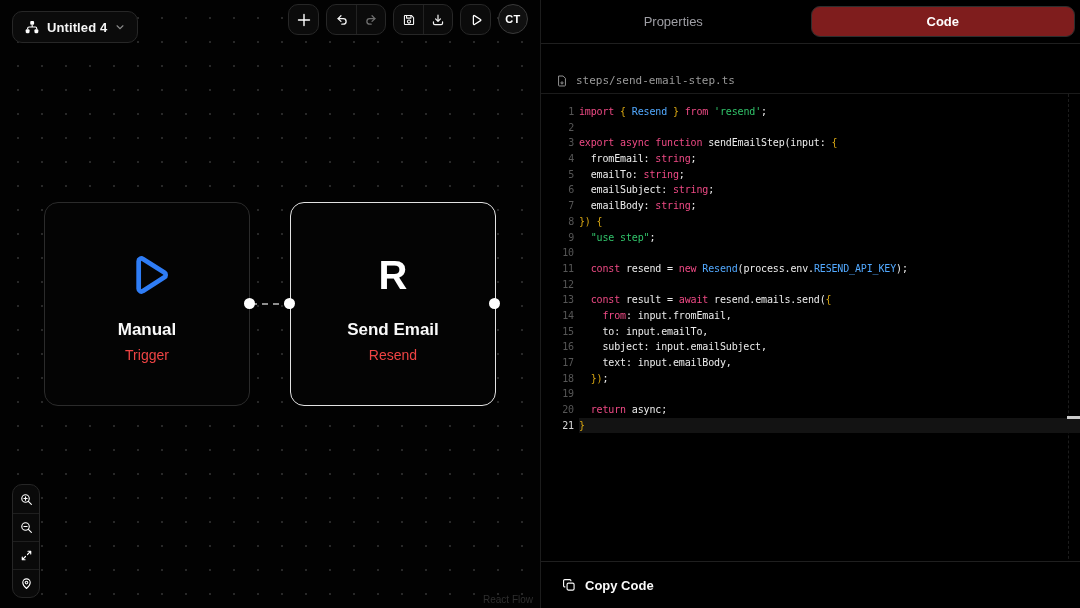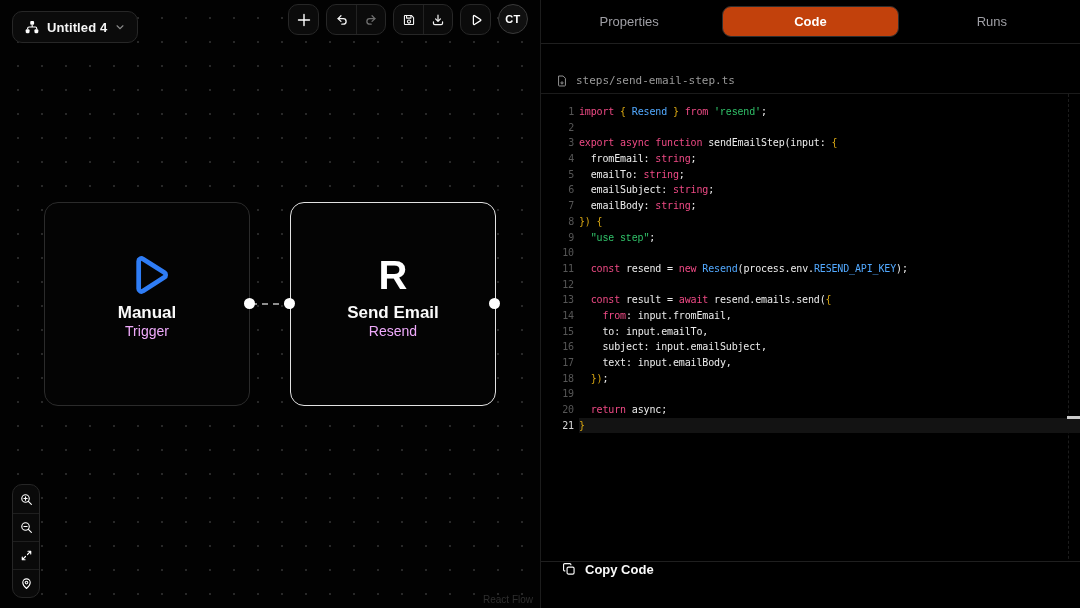--- a/index.html
+++ b/index.html
@@ -27,22 +27,22 @@
   .tb-group .cell + .cell { border-left:1px solid #222; }
   .avatar { width:30px; height:30px; border-radius:50%; background:#101010;
     border:1px solid #3a3a3a; color:#fff; font-size:11px; font-weight:700;
     display:flex; align-items:center; justify-content:center; letter-spacing:.3px; cursor:pointer; }
 
   .node { position:absolute; width:206px; height:204px; background:#040404;
     border:1px solid #2b2b2b; border-radius:14px; display:flex; flex-direction:column;
     align-items:center; cursor:pointer; }
   .node.selected { border:1.5px solid #e2e2e2; }
   .node .icon-area { margin-top:44px; height:56px; display:flex; align-items:center; justify-content:center; }
-  .node .title { color:#fafafa; font-size:17px; font-weight:700; }
-  .node .subtitle { color:#f0abfc; font-size:14px; }
+  .node .title { margin-top:17px; color:#fafafa; font-size:17px; font-weight:700; }
+  .node .subtitle { margin-top:7px; color:#ef4444; font-size:14px; }
   .r-logo { color:#fff; font-size:40px; font-weight:800; line-height:1;
     font-family:"Liberation Sans", sans-serif; }
 
   .handle { position:absolute; width:11px; height:11px; border-radius:50%; background:#fff; cursor:crosshair; }
   .edge { position:absolute; left:251px; top:303px; width:39px; height:0;
     border-top:2px dashed #8e8e8e; }
 
   .controls { position:absolute; left:12px; top:484px; width:28px; background:#0a0a0a;
     border:1px solid #262626; border-radius:10px; overflow:hidden; }
   .ctrl-btn { width:100%; height:28px; display:flex; align-items:center; justify-content:center; cursor:pointer; }
@@ -51,46 +51,46 @@
   .attribution { position:absolute; right:7px; bottom:3px; color:#2f2f2f; font-size:10px; cursor:pointer; }
 
   
   .panel { position:absolute; left:540px; top:0; width:540px; height:608px;
     background:#000; border-left:1px solid #1c1c1c; }
 
   .tabs { display:flex; height:44px; border-bottom:1px solid #1f1f1f; }
   .tab { flex:1; display:flex; align-items:center; justify-content:center; cursor:pointer; }
   .tab .tab-label { color:#9f9fa5; font-size:13px; font-weight:400; }
   .tab.active { padding:6px 5px; }
-  .tab.active .pill { width:100%; height:100%; background:#c2410c; border:1px solid #2e2e2e;
+  .tab.active .pill { width:100%; height:100%; background:#7f1d1d; border:1px solid #2e2e2e;
     border-radius:9px; display:flex; align-items:center; justify-content:center; }
   .tab.active .tab-label { color:#fff; font-weight:700; }
 
   .file-row { height:26px; display:flex; align-items:center; gap:8px; padding-left:15px;
     border-bottom:1px solid #1b1b1b;margin-top:24px; }
   .file-row .path { color:#9a9a9a; font-size:11px; font-family:"DejaVu Sans Mono", monospace; }
 
   .code-area { position:relative; height:490px; padding-top:10px; overflow:hidden; cursor:text;
     font-family:"DejaVu Sans Mono", monospace; font-size:10px; letter-spacing:-0.15px; }
   .v-guide { position:absolute; right:11px; top:0; bottom:0; border-right:1px dashed #1d1d1d; }
   .code-line { display:flex; height:15.7px; line-height:15.7px; position:relative; }
   .gutter { width:33px; text-align:right; color:#565656; flex:none; }
   .code-text { flex:1; margin-left:5px; white-space:pre; color:#ececec; }
   .code-line.active .code-text { background:#131313; }
   .code-line.active .gutter { color:#d9d9d9; }
   .cursor-dash { position:absolute; right:0; top:-2px; width:13px; height:3.5px; background:#cbcbcb; }
 
   .tok-kw { color:#ef4a85; }
   .tok-bl { color:#52a9ff; }
-  .tok-st { color:#31c36a;font-family:Liberation Mono, monospace; }
+  .tok-st { color:#31c36a; }
   .tok-br { color:#d6a512; }
   .tok-pl { color:#ececec; }
 
   .copy-bar { position:absolute; left:0; bottom:0; width:100%; height:47px;
-    border-top:1px solid #1f1f1f; display:flex; align-items:flex-start; gap:9px;
+    border-top:1px solid #1f1f1f; display:flex; align-items:center; gap:9px;
     padding-left:21px; background:#000; cursor:pointer; }
   .copy-bar .copy-label { color:#fafafa; font-size:13px; font-weight:700; }
 
   svg { display:block; }
 </style>
 </head>
 <body>
 
 <div class="app">
 
@@ -234,23 +234,20 @@
 
     <div class="tabs">
       <div class="tab">
         <span class="tab-label">Properties</span>
       </div>
       <div class="tab active">
         <span class="pill">
           <span class="tab-label">Code</span>
         </span>
       </div>
-      <div class="tab">
-        <span class="tab-label">Runs</span>
-      </div>
     </div>
 
     <div class="file-row">
       <span>
         <svg width="12" height="12" viewBox="0 0 14 14" fill="none" stroke="#9a9a9a" stroke-width="1.1" stroke-linejoin="round">
           <path d="M3 1.2h5.3L11 3.9v8.1c0 .4-.3.8-.8.8H3.8a.8.8 0 0 1-.8-.8V1.2z"></path>
           <circle cx="7" cy="9.2" r="1.2"></circle>
         </svg>
       </span>
       <span class="path">steps/send-email-step.ts</span>

